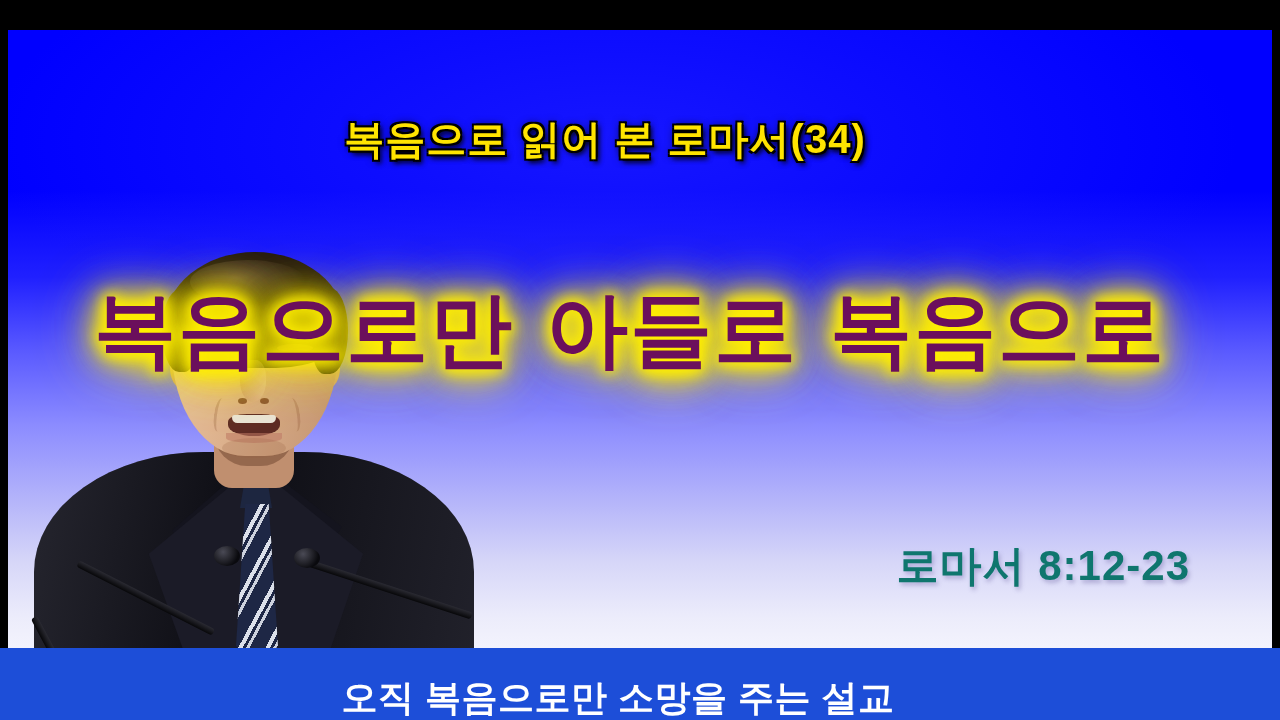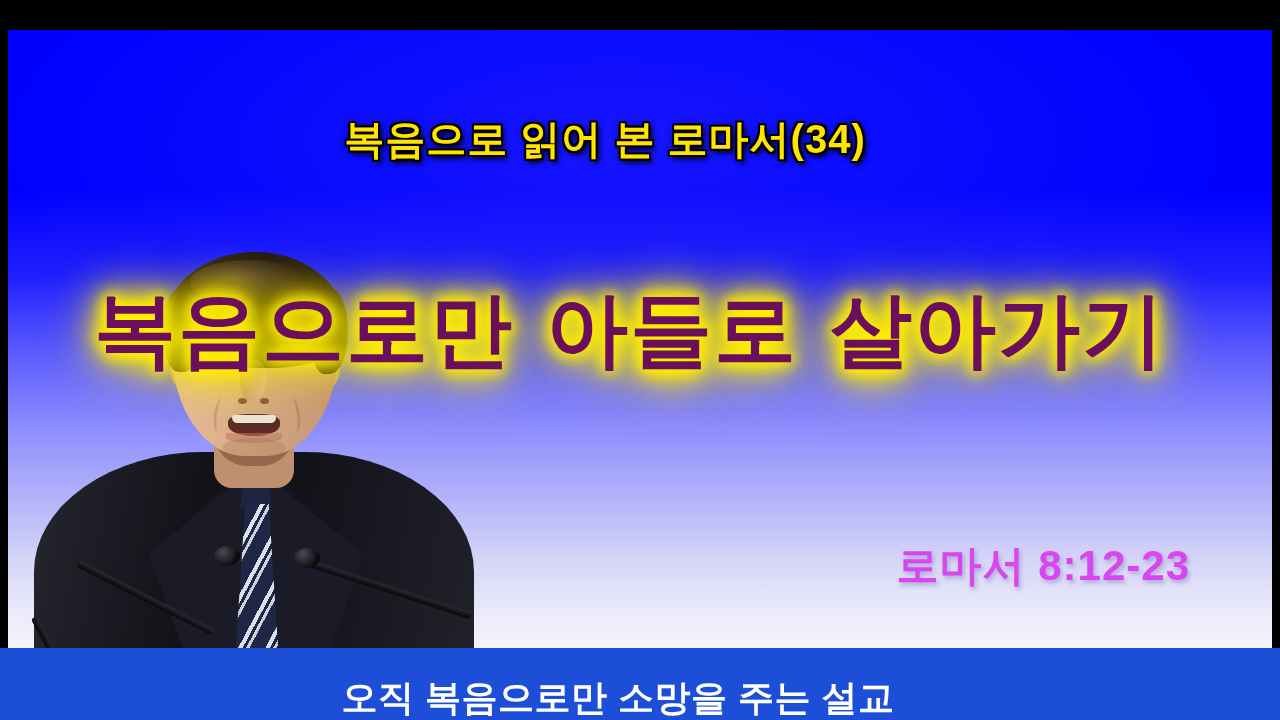--- a/index.html
+++ b/index.html
@@ -337,21 +337,21 @@
       0 0 74px rgba(255,228,0,0.45);
   }
   #main-title .word{ display:inline-block; margin:0 16px; }
 
   #scripture-ref{
     position:absolute;
     right:86px;
     top:508px;
     font-size:42px;
     font-weight:700;
-    color:#d946ef;
+    color:#0f766e;
     letter-spacing:1px;
     white-space:nowrap;
     text-shadow:2px 3px 4px rgba(120,110,170,0.45);
   }
 
   
   #caption-bar{
     position:absolute;
     left:0; top:618px;
     width:1280px; height:102px;
@@ -430,21 +430,21 @@
       <div class="mic mic-stem-l"></div>
       <div class="mic mic-stem-l2"></div>
       <div class="mic mic-head-l"></div>
       <div class="mic mic-stem-r"></div>
       <div class="mic mic-head-r"></div>
     </div>
 
     <div id="series-title">복음으로 읽어 본 로마서(34)</div>
 
     <div id="main-title">
-      <span class="word">복음으로만</span><span class="word">아들로</span><span class="word">살아가기</span>
+      <span class="word">복음으로만</span><span class="word">아들로</span><span class="word">복음으로</span>
     </div>
 
     <div id="scripture-ref">로마서 8:12-23</div>
 
     <div class="edge-strip left"></div>
     <div class="edge-strip right"></div>
   </div>
 
   <div id="caption-bar">
     <div id="caption-text">오직 복음으로만 소망을 주는 설교</div>

